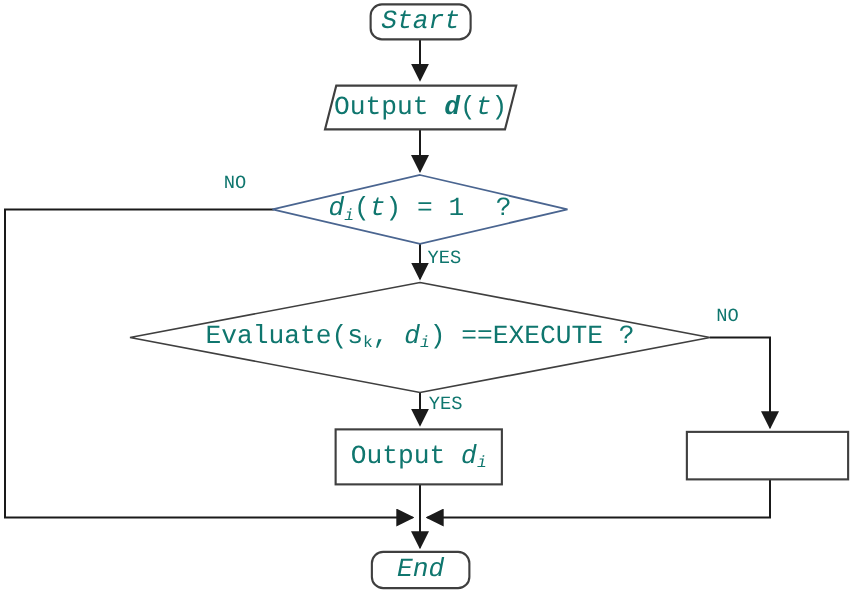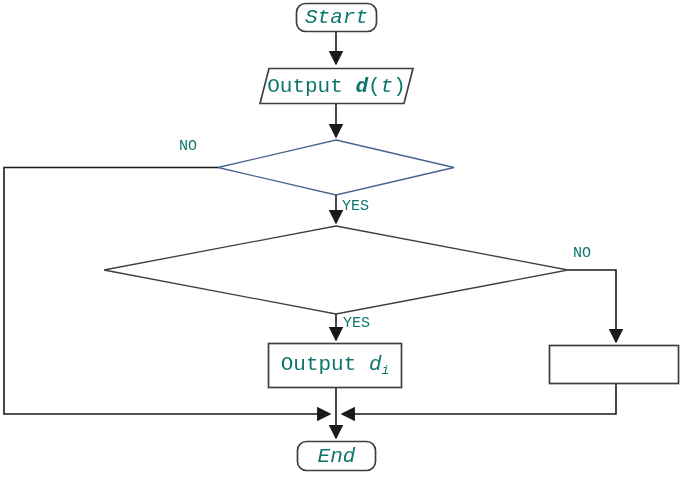--- a/index.html
+++ b/index.html
@@ -57,21 +57,27 @@
   </svg>
 
   <div class="lbl" style="left:296px;top:3px;width:81px;height:28px;">
     <span class="txt"><span class="it">Start</span></span>
   </div>
 
   <div class="lbl" style="left:260px;top:68px;width:153px;height:36px;">
     <span class="txt"><span>Output </span><span class="bi">d</span><span>(</span><span class="it">t</span><span>)</span></span>
   </div>
 
+  <div class="lbl" style="left:218px;top:140px;width:236px;height:55px;">
+    <span class="txt"><span class="it">d</span><span class="sub it">i</span><span>(</span><span class="it">t</span><span>) = 1  ?</span></span>
+  </div>
 
+  <div class="lbl" style="left:104px;top:226px;width:464px;height:88px;">
+    <span class="txt"><span>Evaluate(s</span><span class="sub">k</span><span>, </span><span class="it">d</span><span class="sub it">i</span><span>) ==EXECUTE ?</span></span>
+  </div>
 
   <div class="lbl" style="left:268px;top:343px;width:134px;height:45px;">
     <span class="txt"><span>Output </span><span class="it">d</span><span class="sub it">i</span></span>
   </div>
 
 
   <div class="lbl" style="left:297px;top:441px;width:79px;height:30px;">
     <span class="txt"><span class="it">End</span></span>
   </div>
 

